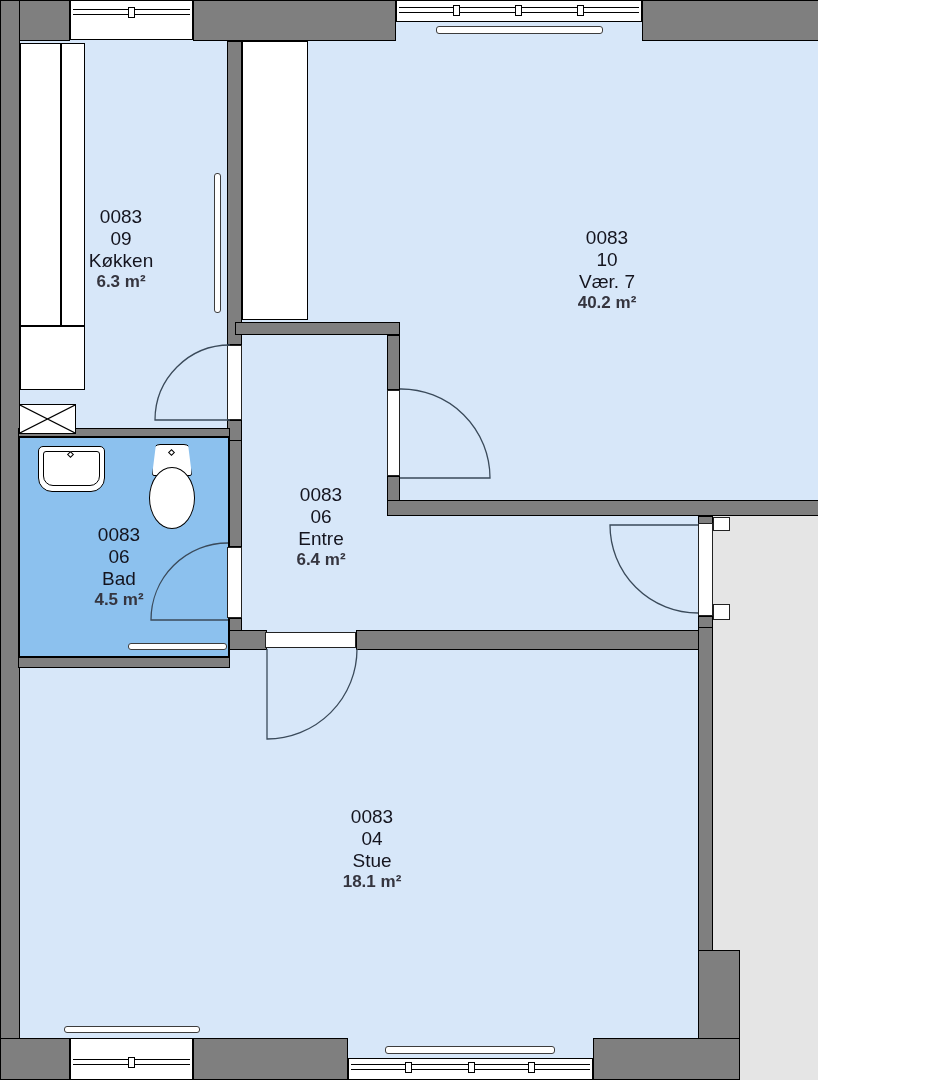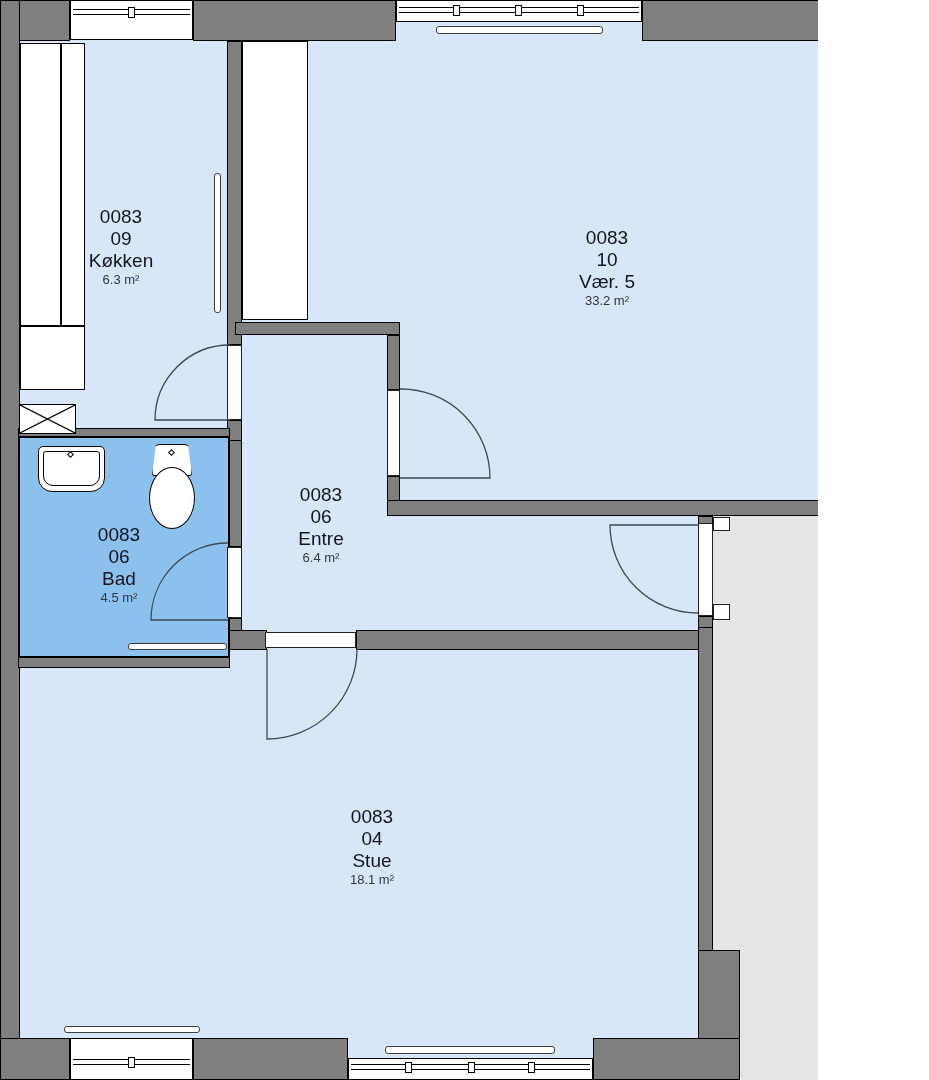--- a/index.html
+++ b/index.html
@@ -35,21 +35,21 @@
   .sink .inner{position:absolute;left:4px;right:4px;top:4px;bottom:5px;border:1px solid #000;border-radius:3px 3px 10px 10px;}
   .diamond{position:absolute;width:5px;height:5px;background:#fff;border:1px solid #000;transform:rotate(45deg);}
   .toilet-tank{position:absolute;background:#fff;border:1.5px solid #000;border-radius:8px 8px 2px 2px;clip-path:polygon(10% 0,90% 0,100% 100%,0 100%);}
   .toilet-bowl{position:absolute;background:#fff;border:1.5px solid #000;border-radius:50%;}
   .counter-line-v{position:absolute;background:#000;width:1.5px;}
   .counter-line-h{position:absolute;background:#000;height:1.5px;}
   .room-label{
     position:absolute;transform:translateX(-50%);text-align:center;
     color:var(--text);font-size:19px;line-height:1.16;white-space:nowrap;
   }
-  .room-label .area{font-size:13px;color:var(--text_area);}
+  .room-label .area{font-size:17px;color:var(--text_area);font-weight:bold;}
 </style>
 </head>
 <body>
 
 <div class="plan">
 
   <div class="floor" style="left:20px;top:38px;width:208px;height:400px;"></div>
   <div class="floor" style="left:242px;top:20px;width:668px;height:482px;"></div>
   <div class="floor" style="left:240px;top:333px;width:149px;height:185px;"></div>
   <div class="floor" style="left:240px;top:514px;width:460px;height:120px;"></div>
@@ -151,22 +151,22 @@
 
   <div class="room-label" style="left:121px;top:206px;">
     <div>0083</div>
     <div>09</div>
     <div>Køkken</div>
     <div class="area">6.3 m²</div>
   </div>
   <div class="room-label" style="left:607px;top:227px;">
     <div>0083</div>
     <div>10</div>
-    <div>Vær. 5</div>
-    <div class="area">33.2 m²</div>
+    <div>Vær. 7</div>
+    <div class="area">40.2 m²</div>
   </div>
   <div class="room-label" style="left:119px;top:524px;">
     <div>0083</div>
     <div>06</div>
     <div>Bad</div>
     <div class="area">4.5 m²</div>
   </div>
   <div class="room-label" style="left:321px;top:484px;">
     <div>0083</div>
     <div>06</div>

